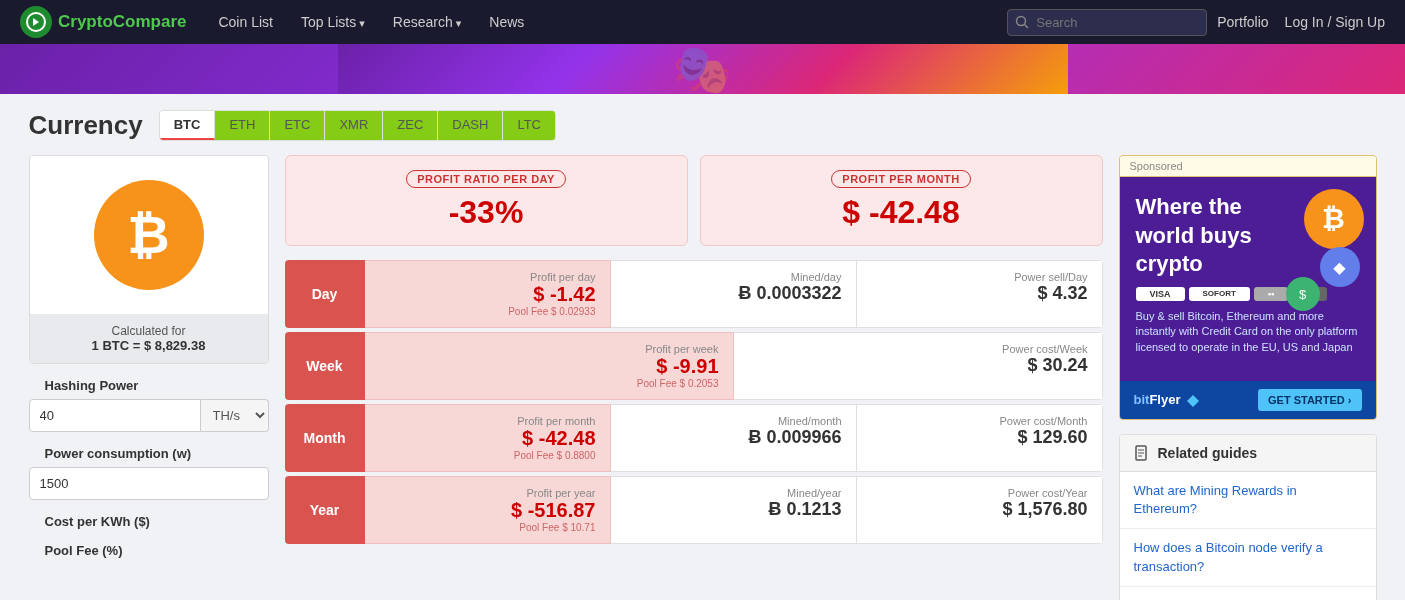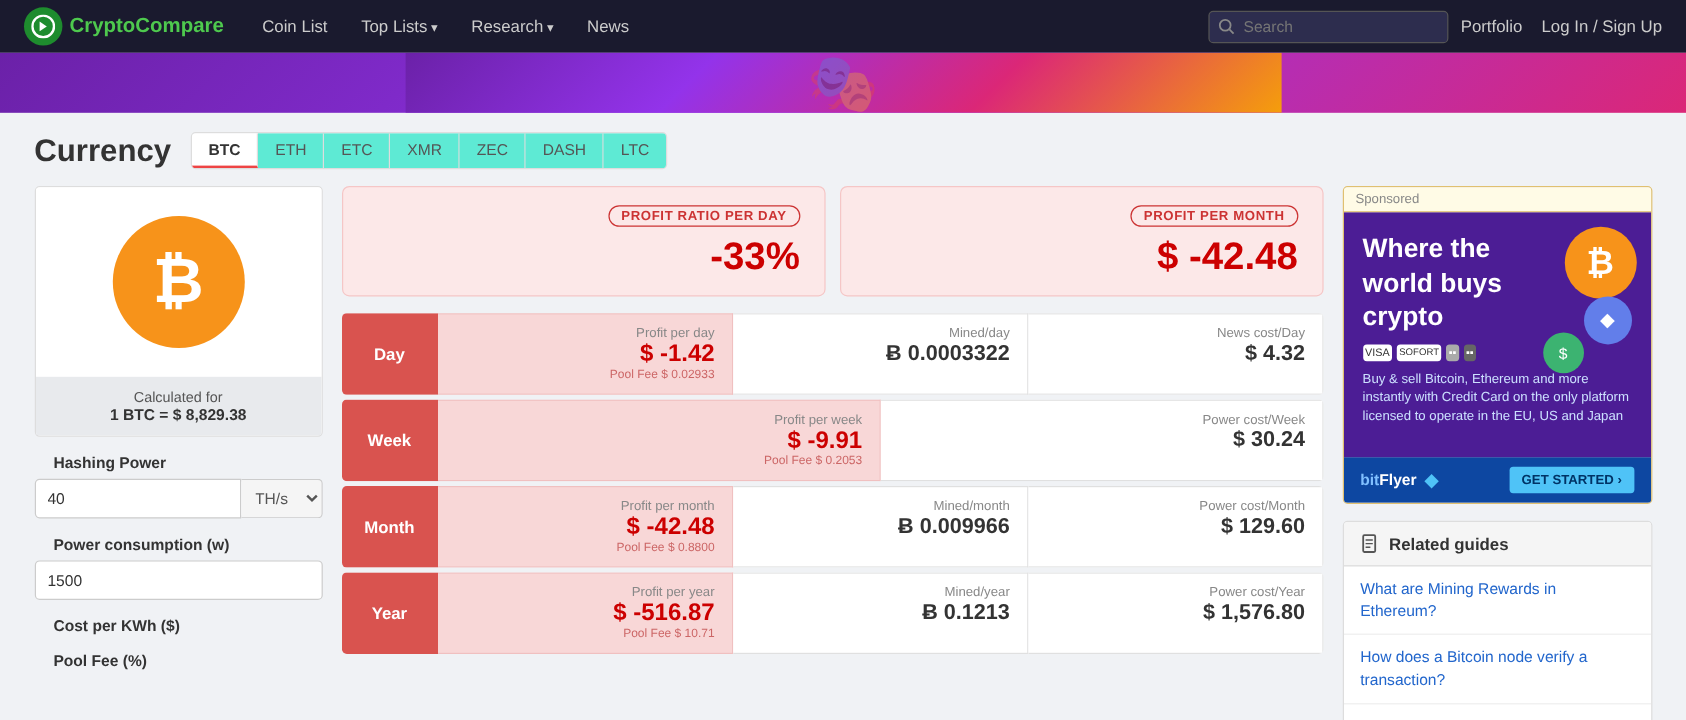--- a/index.html
+++ b/index.html
@@ -111,21 +111,21 @@
     }
     .currency-tabs {
       display: flex;
       gap: 0;
       border: 1px solid #ddd;
       border-radius: 4px;
       overflow: hidden;
     }
     .currency-tab {
       padding: 6px 14px;
-      background: #5eead4;
+      background: #84cc16;
       border-right: 1px solid #ddd;
       cursor: pointer;
       font-size: 13px;
       color: #555;
       font-weight: 500;
     }
     .currency-tab:last-child { border-right: none; }
     .currency-tab.active {
       background: white;
       color: #333;
@@ -229,21 +229,21 @@
     }
     .profit-summary {
       display: flex;
       gap: 12px;
       margin-bottom: 14px;
     }
     .profit-card {
       flex: 1;
       border-radius: 6px;
       padding: 14px 20px;
-      text-align: right;
+      text-align: center;
     }
     .profit-card.day-card {
       background: #fce8e8;
       border: 1px solid #f5c6c6;
     }
     .profit-card.month-card {
       background: #fce8e8;
       border: 1px solid #f5c6c6;
     }
     .profit-card-label {
@@ -431,24 +431,24 @@
     }
     .ad-payment-icons {
       display: flex;
       gap: 4px;
       margin: 8px 0;
       flex-wrap: wrap;
     }
     .ad-pay-icon {
       background: white;
       border-radius: 3px;
-      padding: 2px 2px;
+      padding: 2px 14px;
       font-size: 9px;
       color: #333;
-      font-weight: normal;
+      font-weight: bold;
     }
     .ad-desc {
       font-size: 11px;
       color: #cce0ff;
       line-height: 1.4;
       margin-bottom: 10px;
     }
     .ad-footer {
       background: #0d47a1;
       display: flex;
@@ -617,21 +617,21 @@
     <div class="profit-cell">
       <div class="profit-cell-header">Profit per day</div>
       <div class="profit-cell-value">$ -1.42</div>
       <div class="profit-cell-fee">Pool Fee $ 0.02933</div>
     </div>
     <div class="mined-cell">
       <div class="mined-cell-header">Mined/day</div>
       <div class="mined-cell-value">Ƀ 0.0003322</div>
     </div>
     <div class="power-cell">
-      <div class="power-cell-header">News cost/Day</div>
+      <div class="power-cell-header">Power sell/Day</div>
       <div class="power-cell-value">$ 4.32</div>
     </div>
   </div>
           <div class="data-row">
     <div class="row-label-cell">
       <span class="period">Week</span>
     </div>
     <div class="profit-cell">
       <div class="profit-cell-header">Profit per week</div>
       <div class="profit-cell-value">$ -9.91</div>

